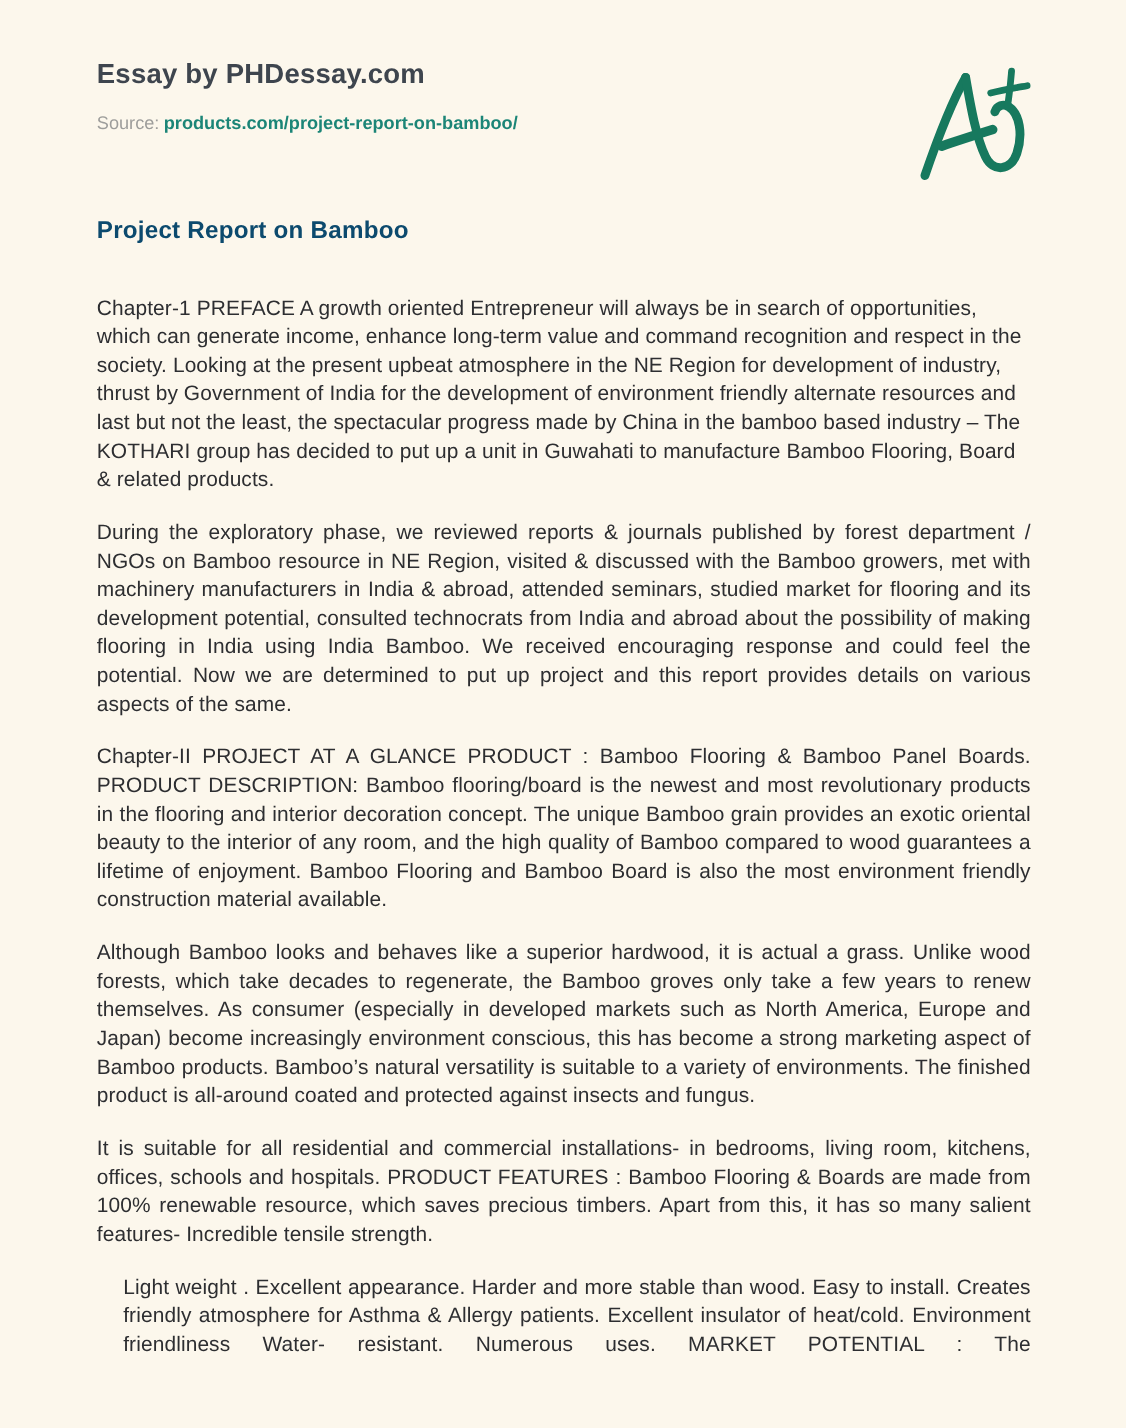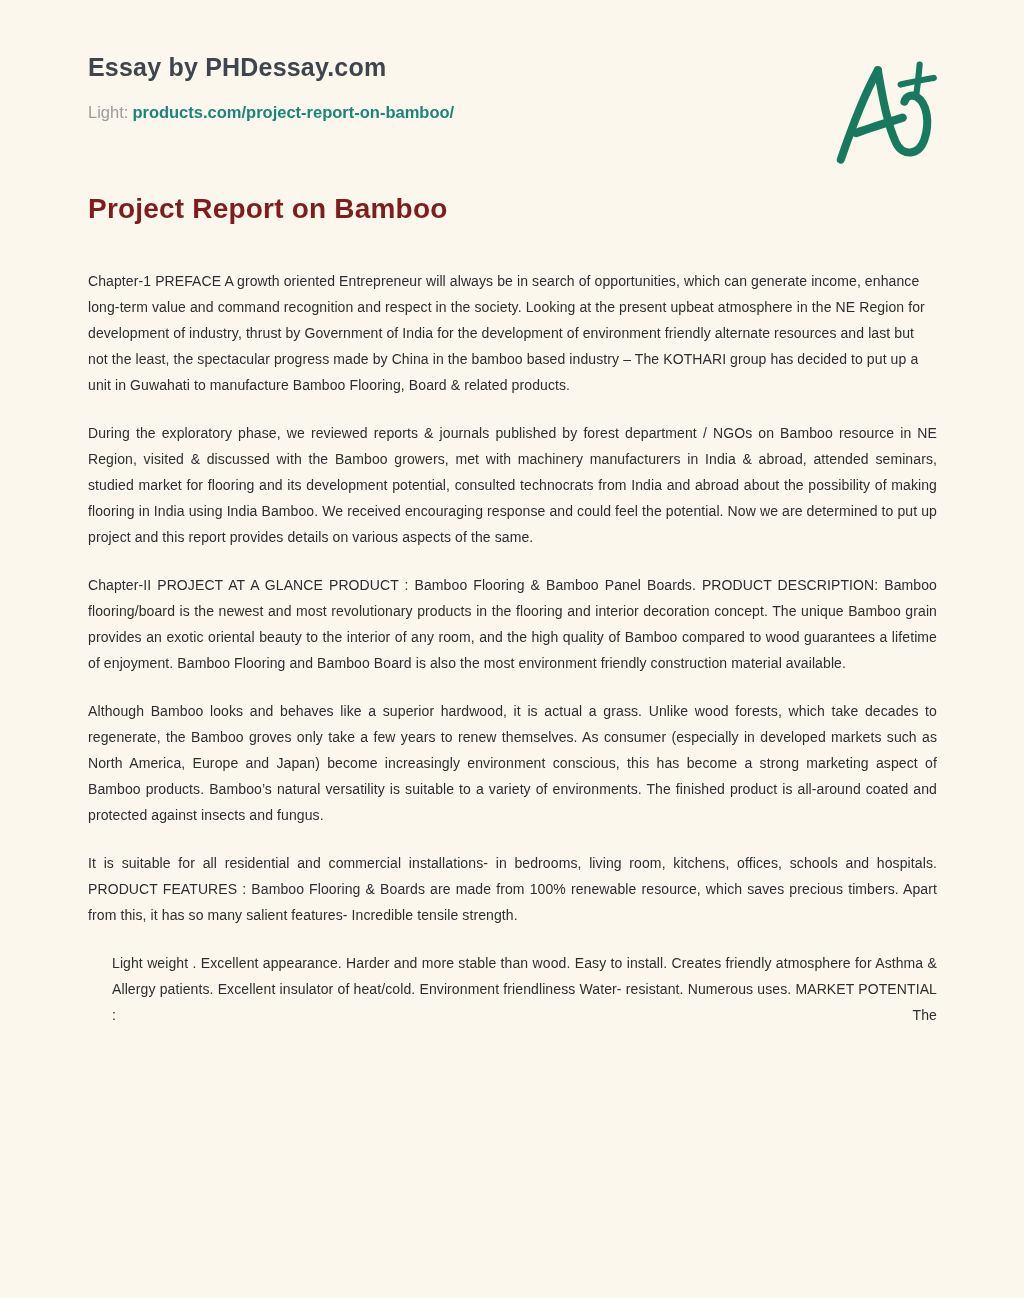--- a/index.html
+++ b/index.html
@@ -44,30 +44,30 @@
     margin-left: 4px;
   }
   .logo {
     width: 105px;
     height: 112px;
     margin-top: 6px;
     flex: 0 0 auto;
   }
   .doc-title {
     margin: 21px 0 0 0;
-    font-size: 28px;
+    font-size: 22px;
     line-height: 36px;
     font-weight: 700;
-    color: #7f1d1d;
+    color: #0c4a6e;
     letter-spacing: 0.2px;
   }
   .article {
     margin-top: 41px;
     color: #2d2e31;
-    font-size: 14px;
+    font-size: 19px;
     line-height: 26px;
     letter-spacing: 0.1px;
   }
   .para {
     margin: 0 0 22px 0;
     text-align: justify;
   }
   .para.align-left {
     text-align: left;
   }
@@ -78,21 +78,21 @@
 </style>
 </head>
 <body>
 
 <div class="page">
 
   <div class="header">
     <div class="header-left">
       <h1 class="site-title">Essay by PHDessay.com</h1>
       <div class="source-line">
-        <span>Light:</span><a href="#" class="source-link">products.com/project-report-on-bamboo/</a>
+        <span>Source:</span><a href="#" class="source-link">products.com/project-report-on-bamboo/</a>
       </div>
     </div>
 
     <svg class="logo" viewBox="0 0 110 118" fill="none" stroke="#17795e" stroke-linecap="round" stroke-linejoin="round">
 
       <path d="M9,107 C 21,72 35,36 48,13" stroke-width="8.5"></path>
 
       <path d="M48,13 C 53,42 58,70 67,89 C 74,104 91,103 97,86 C 103,68 100,48 89,41 C 84,38 78,40 76,46" stroke-width="8.5"></path>
 
       <path d="M25,79 C 42,73 58,68 74,63" stroke-width="9"></path>

